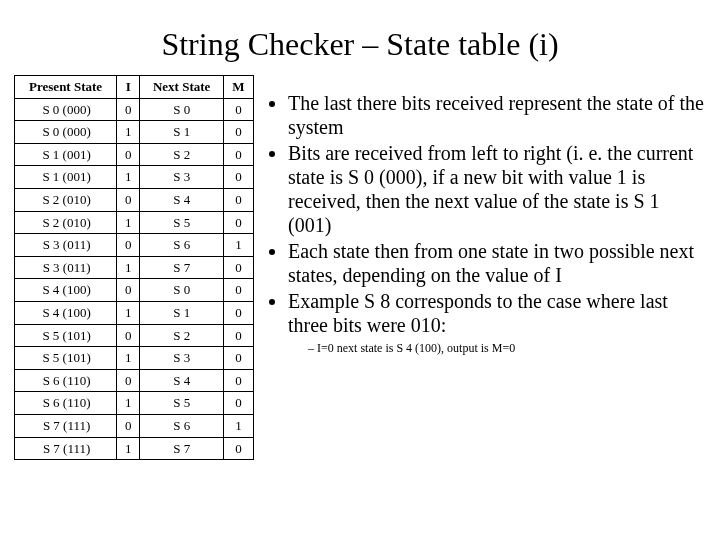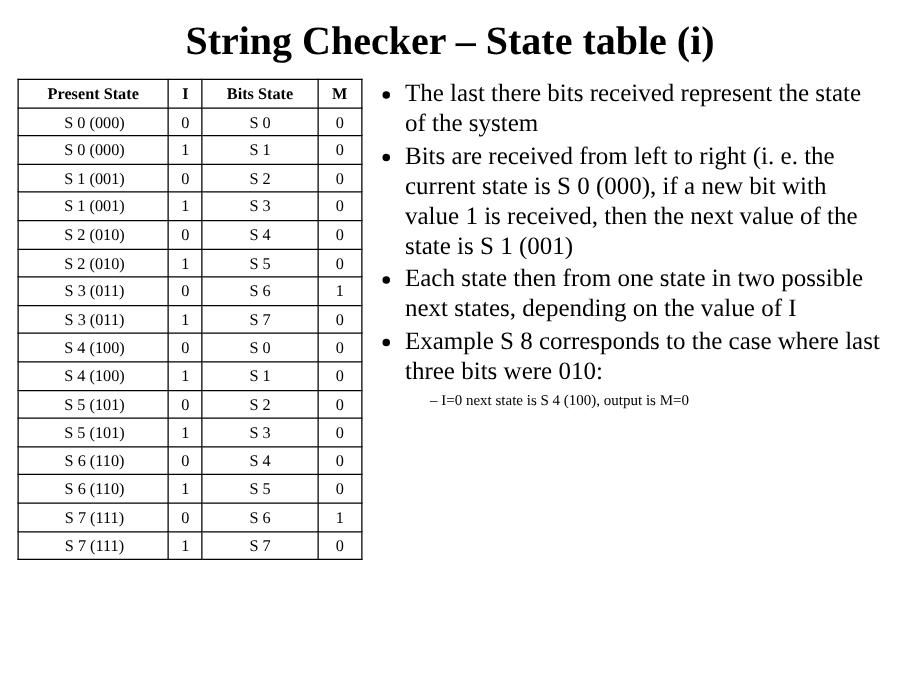--- a/index.html
+++ b/index.html
@@ -9,31 +9,30 @@
     height: 540px;
     background: #fff;
     font-family: "Times New Roman", Times, serif;
     color: #000;
     padding: 10px 14px 10px 14px;
     overflow: hidden;
   }
   .title {
     font-size: 32px;
     text-align: center;
-    margin: 4px auto 12px auto;
-    font-weight: bold;
+    margin: 16px auto 12px auto;
   }
   .content {
     display: flex;
     align-items: flex-start;
     gap: 14px;
   }
   table {
     border-collapse: collapse;
-    width: 276px;
+    width: 240px;
     font-family: Liberation Serif, serif;
   }
   th, td {
     border: 1px solid #000;
     padding: 3px 6px;
     font-size: 13px;
     text-align: center;
     line-height: 1.2;
   }
   th {
@@ -42,21 +41,21 @@
   td.ps {
     text-align: center;
     padding-left: 8px;
   }
   .right {
     flex: 1;
     font-size: 20px;
     line-height: 1.2;
   }
   .right ul {
-    margin: 0 0 4px 0;
+    margin: 16px 0 4px 0;
     padding-left: 20px;
   }
   .right ul li {
     margin-bottom: 2px;
   }
   .sub {
     font-size: 12px;
     padding-left: 40px;
     margin-top: 4px;
   }
@@ -70,21 +69,21 @@
 
 <div class="title">String Checker – State table (i)</div>
 
 <div class="content">
 
   <table>
     <thead>
       <tr>
         <th>Present State</th>
         <th>I</th>
-        <th>Bits State</th>
+        <th>Next State</th>
         <th>M</th>
       </tr>
     </thead>
     <tbody id="tbody">
         <tr>
           <td class="ps">S 0 (000)</td>
           <td>0</td>
           <td>S 0</td>
           <td>0</td>
         </tr>

